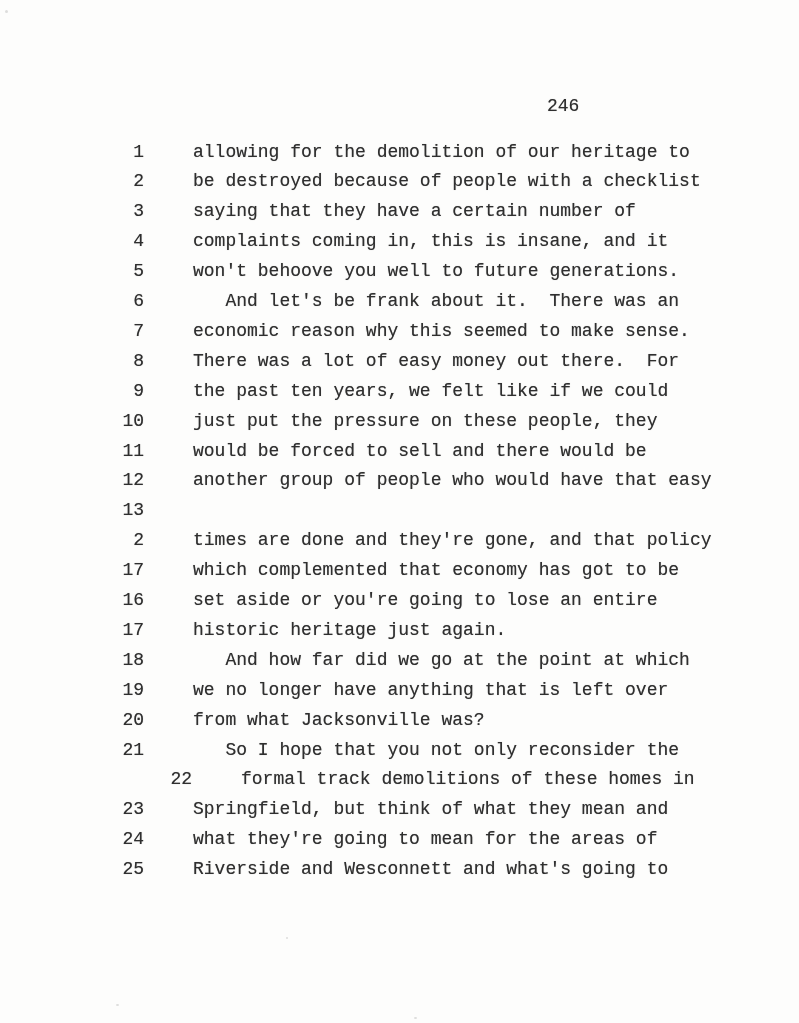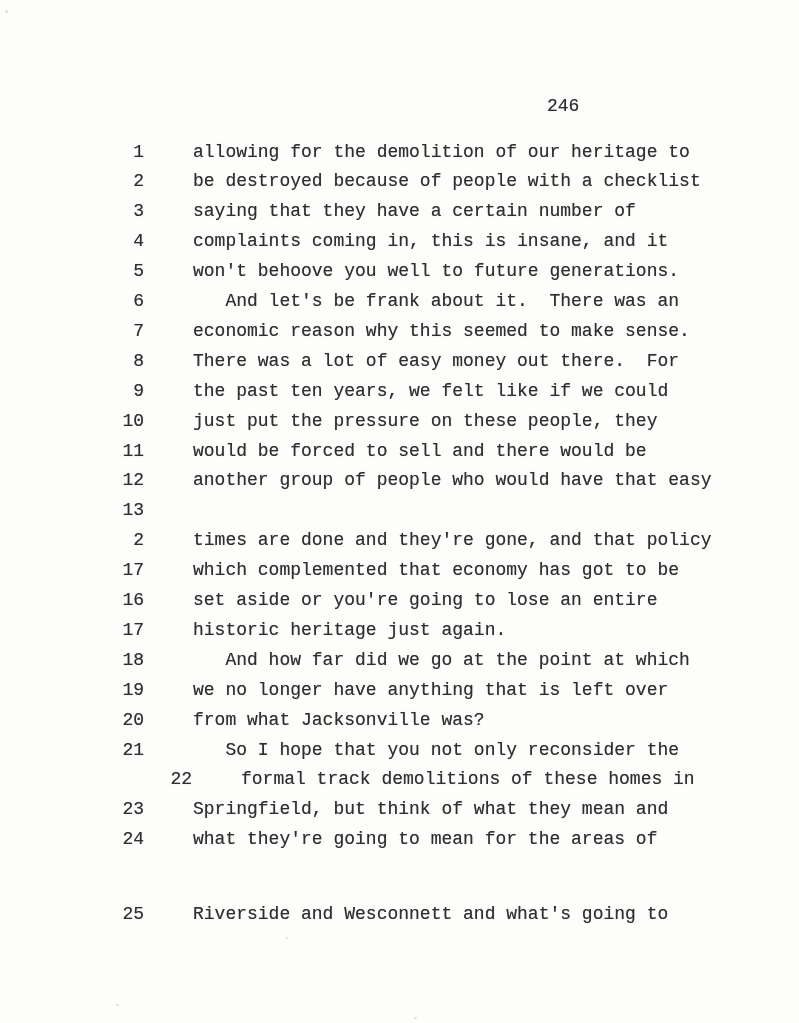--- a/index.html
+++ b/index.html
@@ -158,21 +158,21 @@
         <span class="text">formal track demolitions of these homes in</span>
       </div>
       <div class="line" style="top: 801.3px;">
         <span class="num">23</span>
         <span class="text">Springfield, but think of what they mean and</span>
       </div>
       <div class="line" style="top: 831.2px;">
         <span class="num">24</span>
         <span class="text">what they're going to mean for the areas of</span>
       </div>
-      <div class="line" style="top: 861.1px; margin-top: 45px;">
+      <div class="line" style="top: 861.1px;">
         <span class="num">25</span>
         <span class="text">Riverside and Wesconnett and what's going to</span>
       </div>
     </div>
 
   <div class="speck s1"></div>
   <div class="speck s2"></div>
   <div class="speck s3"></div>
   <div class="speck s4"></div>
 </div>

